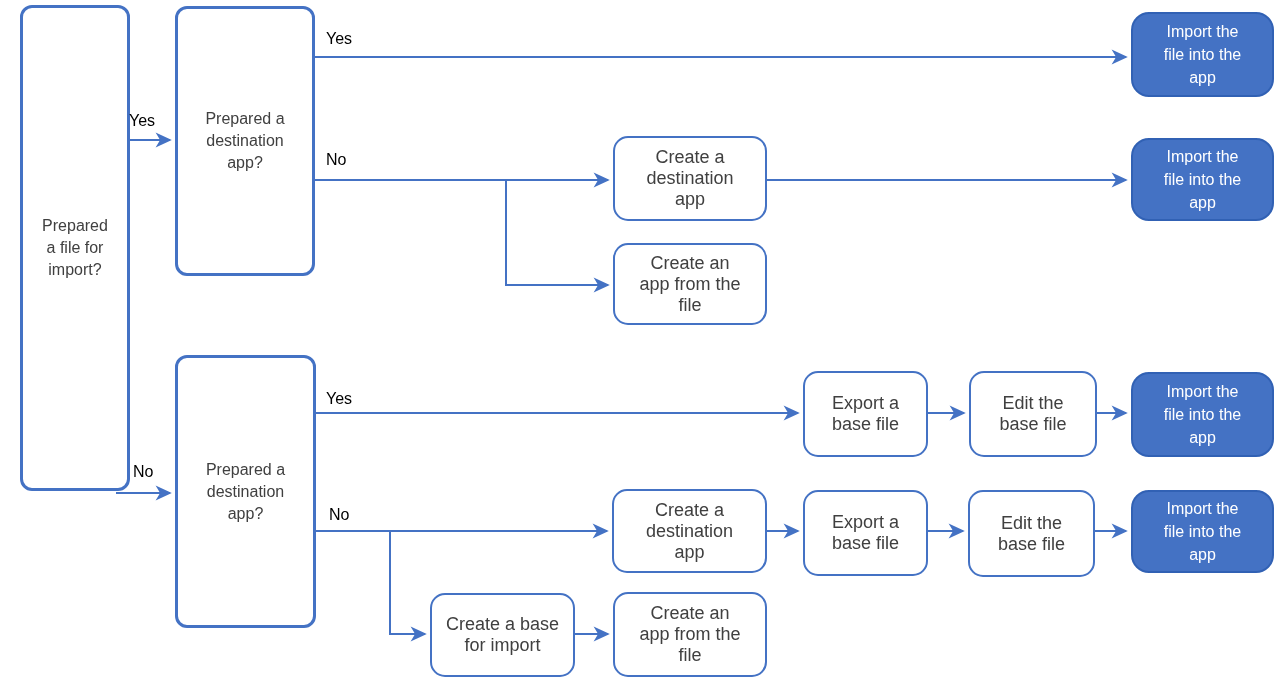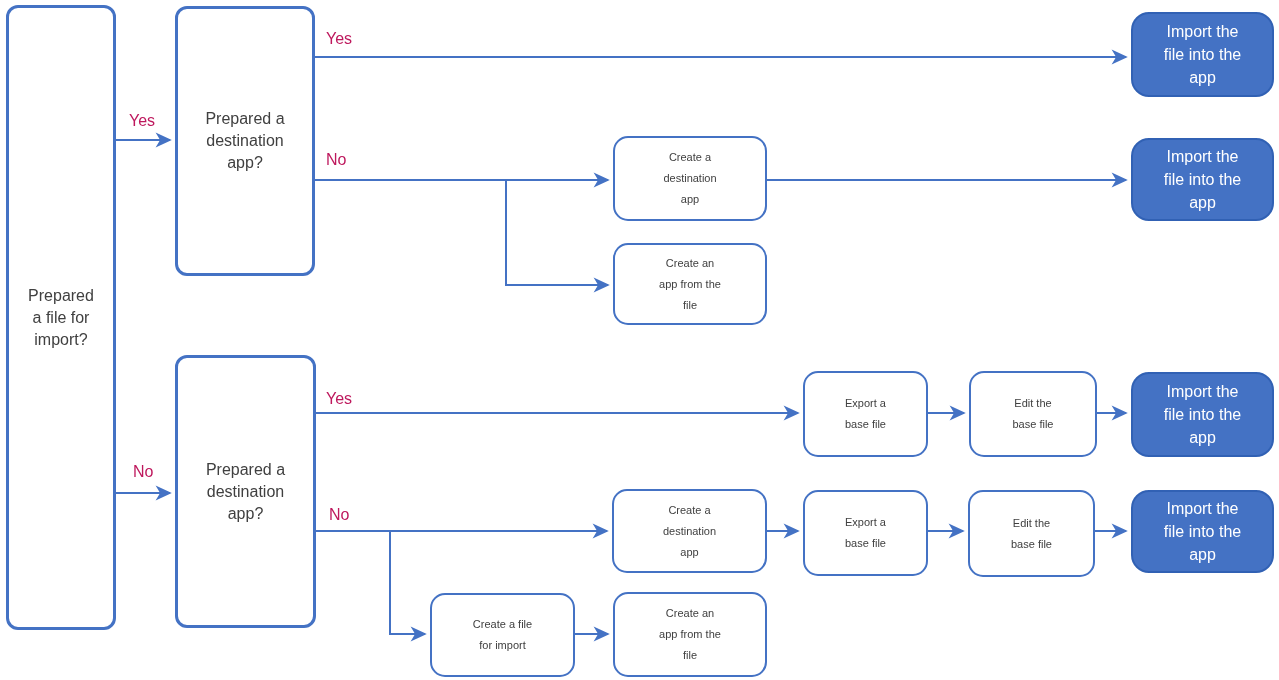--- a/index.html
+++ b/index.html
@@ -13,38 +13,38 @@
   #connector-layer{position:absolute;left:0;top:0;width:1279px;height:680px;}
   .node{
     position:absolute;
     box-sizing:border-box;
     background:#ffffff;
     border:2.5px solid #4472C4;
     border-radius:15px;
     display:flex;align-items:center;justify-content:center;
     text-align:center;
     color:#404040;
-    font-size:11px;line-height:21px;
+    font-size:18px;line-height:21px;
     white-space:pre-line;
   }
   .node.tall{
     border-radius:12px;
     border-width:3px;
     font-size:16px;line-height:22px;
   }
   .node.accent{
     background:#4472C4;
     border-color:#3161B4;
     border-radius:18px;
     color:#ffffff;
     font-size:16px;line-height:23px;
   }
   .edge-label{
     position:absolute;
-    color:#be185d;
+    color:#000000;
     font-size:16px;line-height:18px;
   }
 </style>
 </head>
 <body>
 
 <div id="canvas">
 
   <svg id="connector-layer" viewBox="0 0 1279 680" xmlns="http://www.w3.org/2000/svg">
     <defs>
@@ -64,21 +64,21 @@
       <path d="M1097,413 L1126,413" marker-end="url(#arrow)"></path>
       <path d="M316,531 L607,531" marker-end="url(#arrow)"></path>
       <path d="M390,531 L390,634 L425,634" marker-end="url(#arrow)"></path>
       <path d="M767,531 L798,531" marker-end="url(#arrow)"></path>
       <path d="M928,531 L963,531" marker-end="url(#arrow)"></path>
       <path d="M1095,531 L1126,531" marker-end="url(#arrow)"></path>
       <path d="M575,634 L608,634" marker-end="url(#arrow)"></path>
     </g>
   </svg>
 
-  <div class="node tall" style="left:6px;top:5px;width:110px;height:625px;">Prepared
+  <div class="node tall" style="left:20px;top:5px;width:110px;height:486px;">Prepared
 a file for
 import?</div>
 
   <div class="node tall" style="left:175px;top:6px;width:140px;height:270px;">Prepared a
 destination
 app?</div>
 
   <div class="node tall" style="left:175px;top:355px;width:141px;height:273px;">Prepared a
 destination
 app?</div>
@@ -116,21 +116,21 @@
   <div class="node" style="left:803px;top:490px;width:125px;height:86px;">Export a
 base file</div>
 
   <div class="node" style="left:968px;top:490px;width:127px;height:87px;">Edit the
 base file</div>
 
   <div class="node accent" style="left:1131px;top:490px;width:143px;height:83px;">Import the
 file into the
 app</div>
 
-  <div class="node" style="left:430px;top:593px;width:145px;height:84px;">Create a file
+  <div class="node" style="left:430px;top:593px;width:145px;height:84px;">Create a base
 for import</div>
 
   <div class="node" style="left:613px;top:592px;width:154px;height:85px;">Create an
 app from the
 file</div>
 
   <div class="edge-label" style="left:129px;top:112px;">Yes</div>
   <div class="edge-label" style="left:133px;top:463px;">No</div>
   <div class="edge-label" style="left:326px;top:30px;">Yes</div>
   <div class="edge-label" style="left:326px;top:151px;">No</div>

